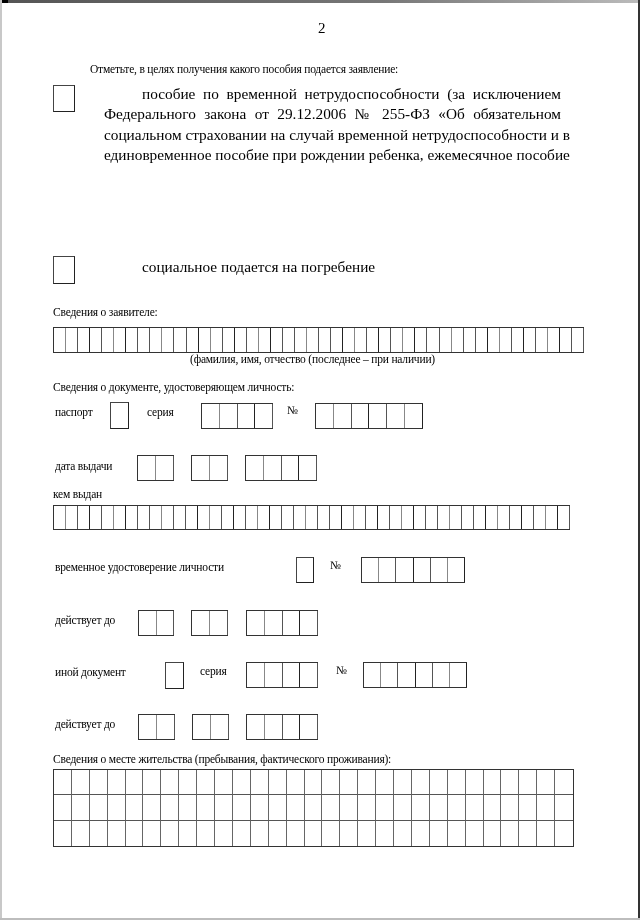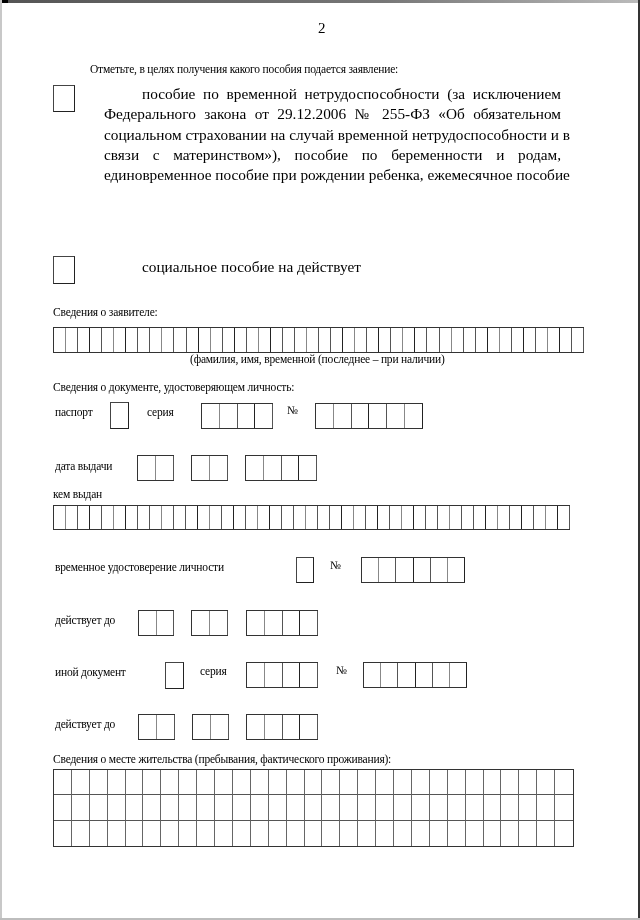--- a/index.html
+++ b/index.html
@@ -104,26 +104,25 @@
 <div class="abs page-number">2</div>
 
 <div class="abs small-label" style="left:90px; top:63px;">Отметьте, в целях получения какого пособия подается заявление:</div>
 
 <div class="checkbox" style="left:53px; top:85px; width:22px; height:27px;"></div>
 
 <div class="para">
   <span class="line first">пособие по временной нетрудоспособности (за исключением</span>
   <span class="line">Федерального закона от 29.12.2006 № 255-ФЗ «Об обязательном</span>
   <span class="line">социальном страховании на случай временной нетрудоспособности и в</span>
-  <span class="line">связи с материнством»), пособие по беременности и родам,</span>
   <span class="line">единовременное пособие при рождении ребенка, ежемесячное пособие</span>
 </div>
 
 <div class="checkbox" style="left:53px; top:256px; width:22px; height:28px;"></div>
-<div class="abs big-text" style="left:142px; top:257px;">социальное пособие на действует</div>
+<div class="abs big-text" style="left:142px; top:257px;">социальное подается на погребение</div>
 
 <div class="abs small-label" style="left:53px; top:306px;">Сведения о заявителе:</div>
 <div class="cells" id="name-cells" style="left:53px; top:327px; width:531px; height:26px;">
     <div class="cell" style="flex: 1 1 0px;"></div>
     <div class="cell" style="flex: 1 1 0px;"></div>
     <div class="cell" style="flex: 1 1 0px;"></div>
     <div class="cell" style="flex: 1 1 0px;"></div>
     <div class="cell" style="flex: 1 1 0px;"></div>
     <div class="cell" style="flex: 1 1 0px;"></div>
     <div class="cell" style="flex: 1 1 0px;"></div>
@@ -158,21 +157,21 @@
     <div class="cell" style="flex: 1 1 0px;"></div>
     <div class="cell" style="flex: 1 1 0px;"></div>
     <div class="cell" style="flex: 1 1 0px;"></div>
     <div class="cell" style="flex: 1 1 0px;"></div>
     <div class="cell" style="flex: 1 1 0px;"></div>
     <div class="cell" style="flex: 1 1 0px;"></div>
     <div class="cell" style="flex: 1 1 0px;"></div>
     <div class="cell" style="flex: 1 1 0px;"></div>
     <div class="cell" style="flex: 1 1 0px;"></div>
   </div>
-<div class="abs small-label" style="left:190px; top:353px;">(фамилия, имя, временной (последнее – при наличии)</div>
+<div class="abs small-label" style="left:190px; top:353px;">(фамилия, имя, отчество (последнее – при наличии)</div>
 
 <div class="abs small-label" style="left:53px; top:381px;">Сведения о документе, удостоверяющем личность:</div>
 
 <div class="abs small-label" style="left:55px; top:406px;">паспорт</div>
 <div class="checkbox" style="left:110px; top:402px; width:19px; height:27px;"></div>
 <div class="abs small-label" style="left:147px; top:406px;">серия</div>
 <div class="cells" style="left:201px; top:403px; width:72px; height:26px;">
     <div class="cell" style="flex: 1 1 0px;"></div>
     <div class="cell" style="flex: 1 1 0px;"></div>
     <div class="cell" style="flex: 1 1 0px;"></div>

